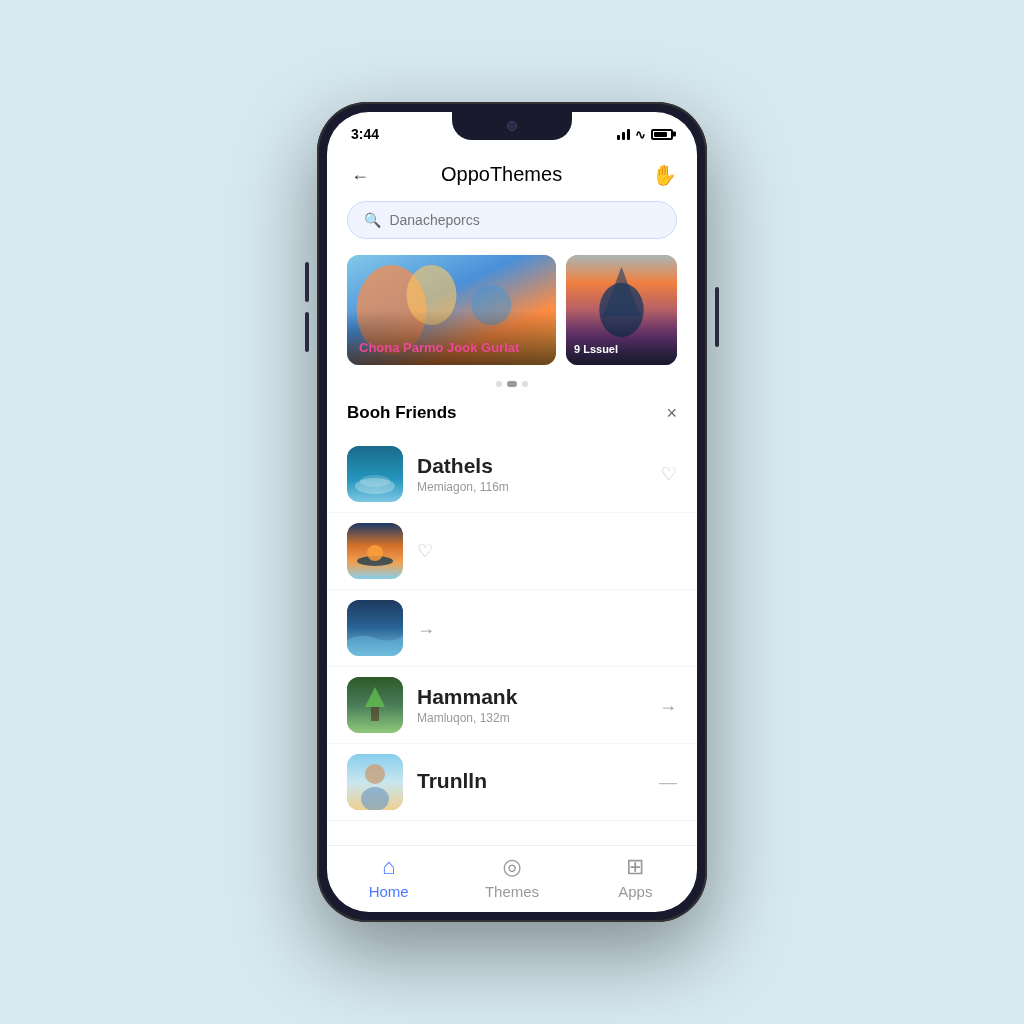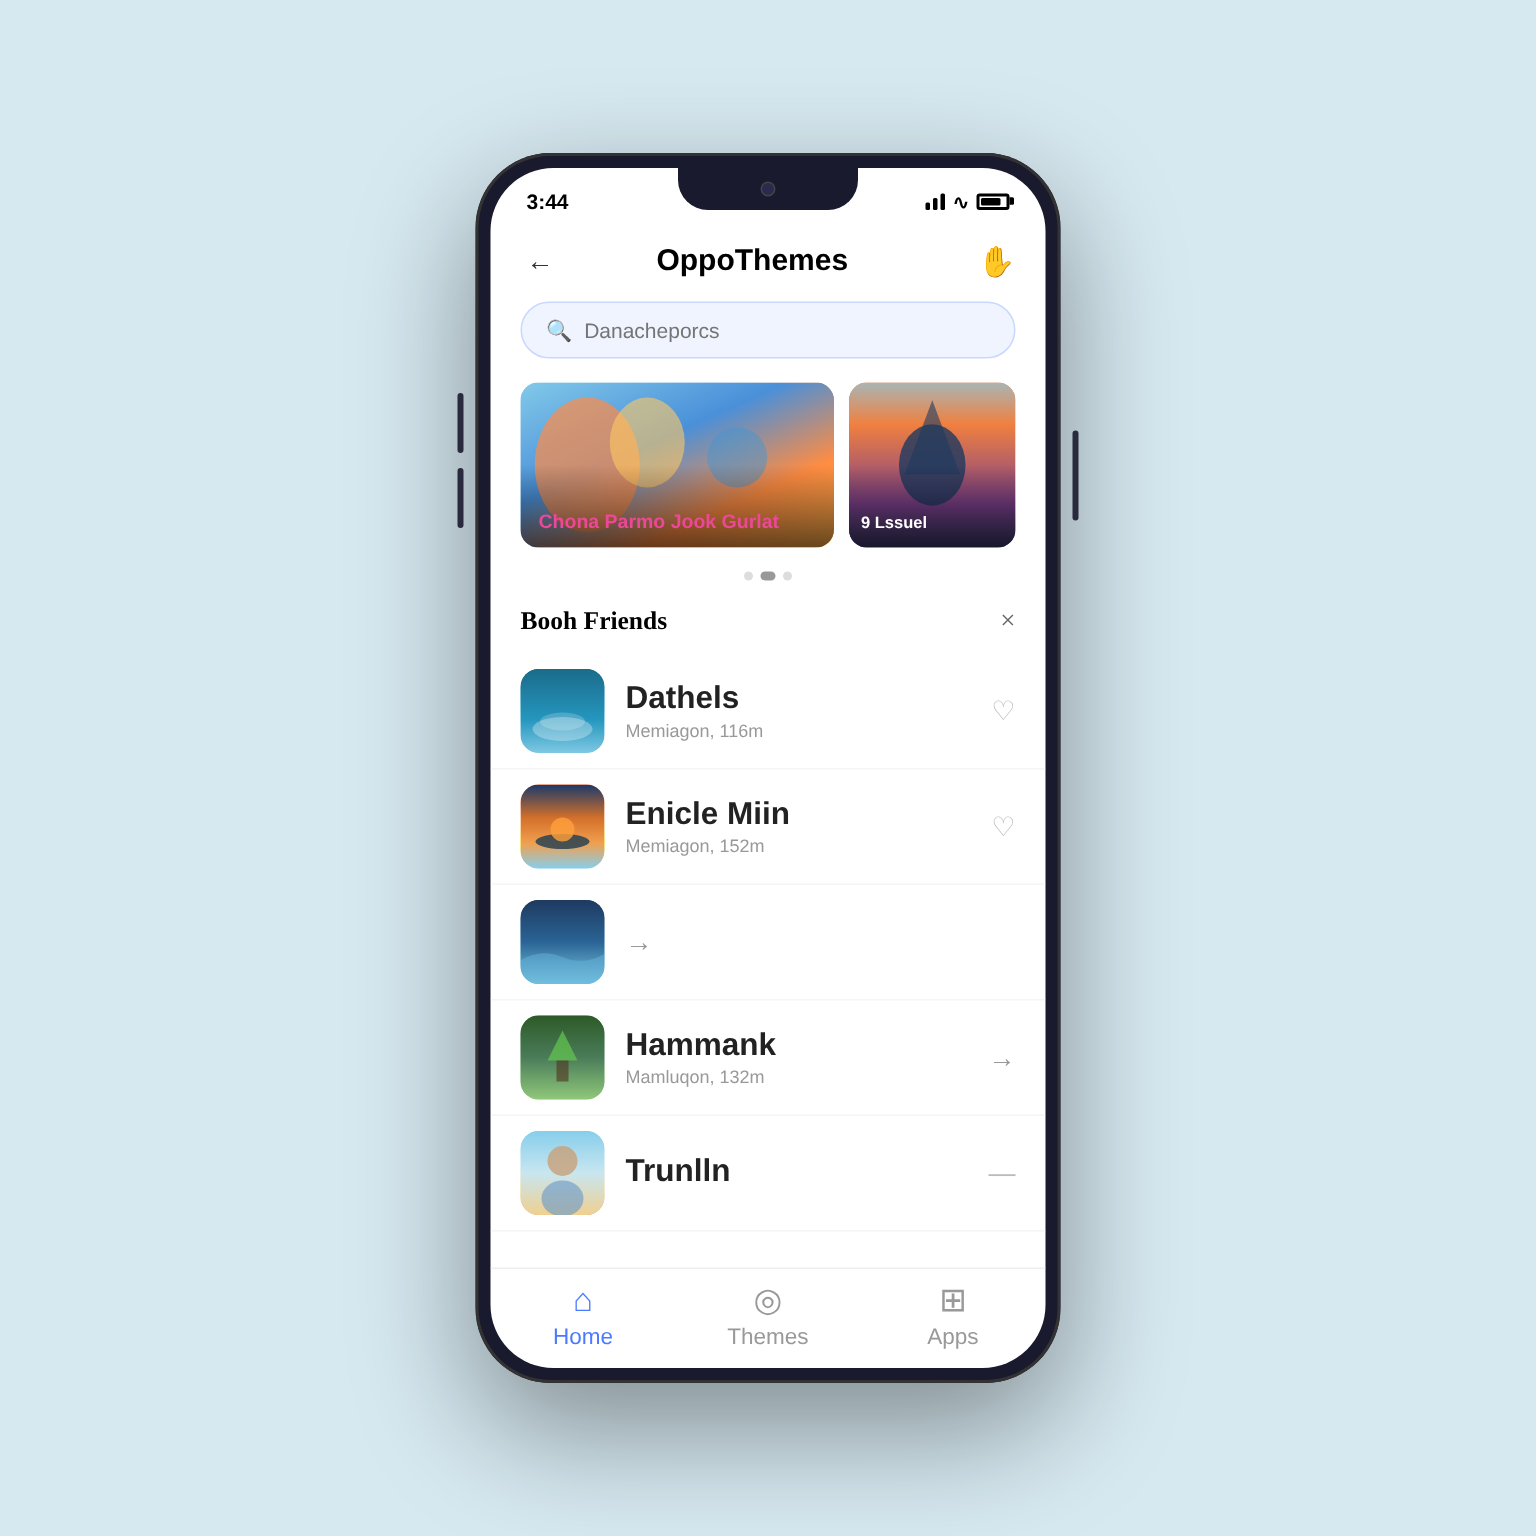--- a/index.html
+++ b/index.html
@@ -119,21 +119,21 @@
     .back-btn {
       font-size: 18px;
       color: #333;
       cursor: pointer;
       padding: 4px;
       margin-right: 8px;
     }
     .app-title {
       flex: 1;
       font-size: 20px;
-      font-weight: 700;
+      font-weight: 400;
       text-align: center;
       margin-right: 30px;
     }
     .header-icon {
       font-size: 20px;
       color: #333;
     }
 
     
     .search-container {
@@ -235,24 +235,23 @@
     .dot.active {
       background: #999;
       width: 10px;
       border-radius: 3px;
     }
 
     
     .section-header {
       display: flex;
       justify-content: space-between;
-      align-items: center;
+      align-items: flex-start;
       padding: 4px 20px 12px;
       flex-shrink: 0;
-      font-family: Liberation Serif, serif;
     }
     .section-title {
       font-size: 17px;
       font-weight: 700;
     }
     .section-close {
       font-size: 18px;
       color: #666;
       cursor: pointer;
     }
@@ -491,24 +490,20 @@
                   <stop offset="40%" stop-color="#d4702a"></stop>
                   <stop offset="70%" stop-color="#f0a050"></stop>
                   <stop offset="100%" stop-color="#87ceeb"></stop>
             </linearGradient>
               </defs>
             <rect width="56" height="56" rx="12" fill="url(#t2)"></rect>
             <ellipse cx="28" cy="38" rx="18" ry="5" fill="rgba(30,60,80,0.8)"></ellipse>
             <circle cx="28" cy="30" r="8" fill="rgba(255,160,60,0.8)"></circle>
           </svg>
         </div>
-        <div class="item-info">
-          <div class="item-name">Enicle Miin</div>
-          <div class="item-sub">Memiagon, 152m</div>
-        </div>
         <span class="item-action heart-icon">♡</span>
       </div>
 
       <div class="list-item">
         <div class="item-thumb thumb-coastal">
           <svg width="56" height="56" viewBox="0 0 56 56">
             <defs>
                 <linearGradient id="t3" x1="0" y1="0" x2="0" y2="1">
               <stop offset="0%" stop-color="#1e3a5f"></stop>
                   <stop offset="50%" stop-color="#2a6496"></stop>

